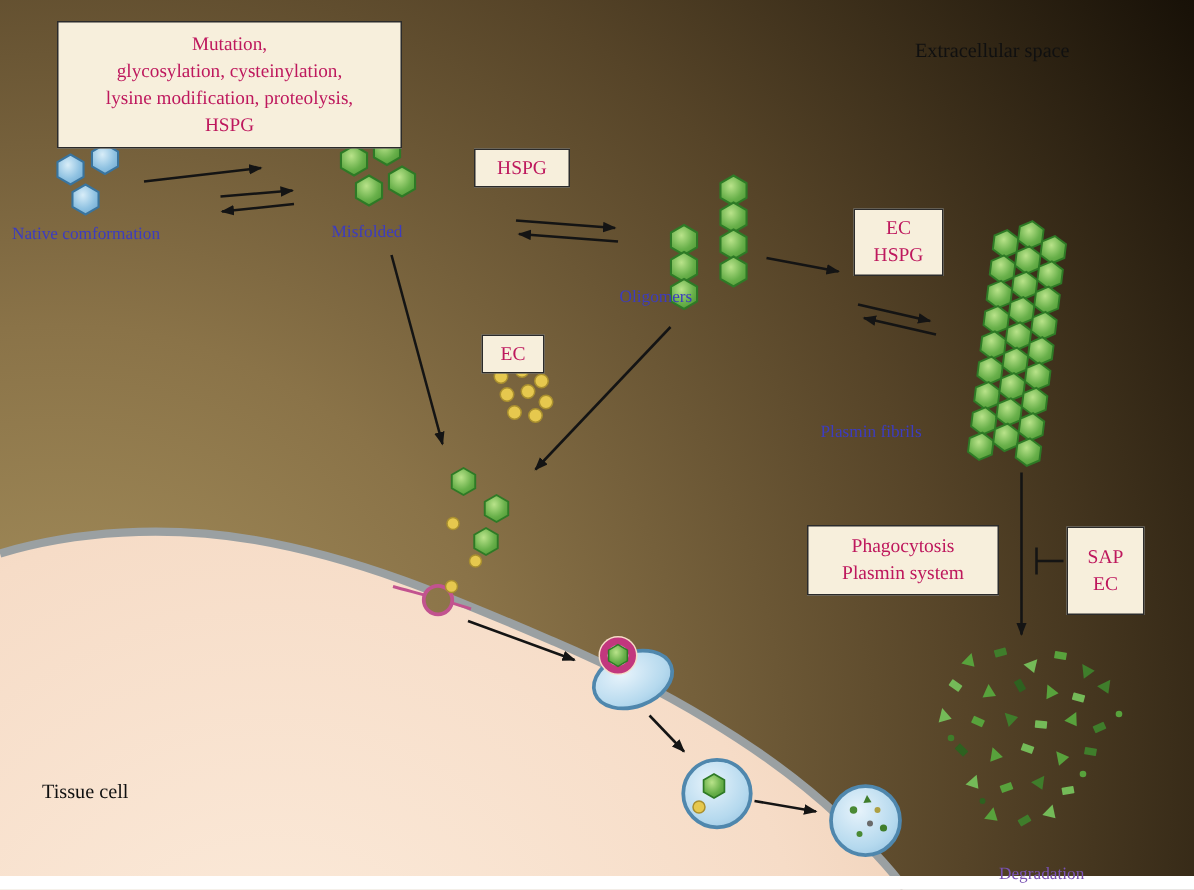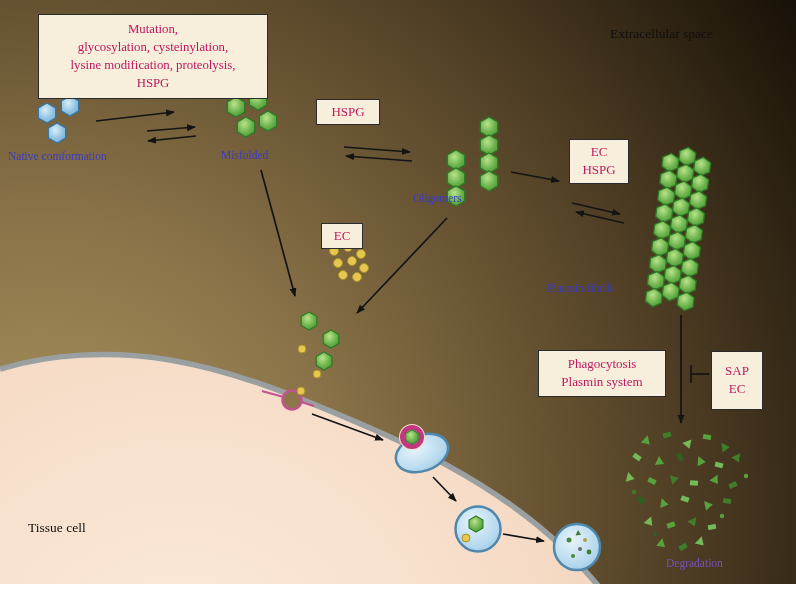--- a/index.html
+++ b/index.html
@@ -4,21 +4,21 @@
 <style>
   html,body{margin:0;padding:0;background:#ffffff;}
   .stage{position:relative;width:796px;height:593px;overflow:hidden;
          font-family:"Liberation Serif",serif;background:#ffffff;}
   .stage svg{position:absolute;left:0;top:0;}
   .box{position:absolute;background:#f7efdc;border:1px solid #2b2b2b;
        text-align:center;white-space:pre-line;color:#be185d;font-size:13px;
        line-height:1.42;}
   .lbl{position:absolute;white-space:pre;line-height:1.2;}
   .lbl.blue{color:#3c3cc0;text-align:center;}
-  .lbl.purple{color:#7a52b4;}
+  .lbl.purple{color:#7a52b4;margin-top:20px;}
   .lbl.dark{color:#101010;}
   
   .arrow{stroke:#141414;stroke-width:1.7;fill:none;marker-end:url(#arr);}
   .plain{stroke:#141414;stroke-width:1.7;fill:none;}
   .hexG{fill:url(#gGrad);stroke:#2e7a26;stroke-width:1.4;}
   .hexB{fill:url(#bGrad);stroke:#39749e;stroke-width:1.4;}
   .dotY{fill:#e6c84e;stroke:#a98f2f;stroke-width:1;}
   .vesicle{fill:url(#vGrad);stroke:#4f87ad;stroke-width:2.5;}
   .sA{fill:#58a23c;}.sB{fill:#3f7d2b;}.sC{fill:#74ba58;}.sD{fill:#2e6120;}
 </style>

